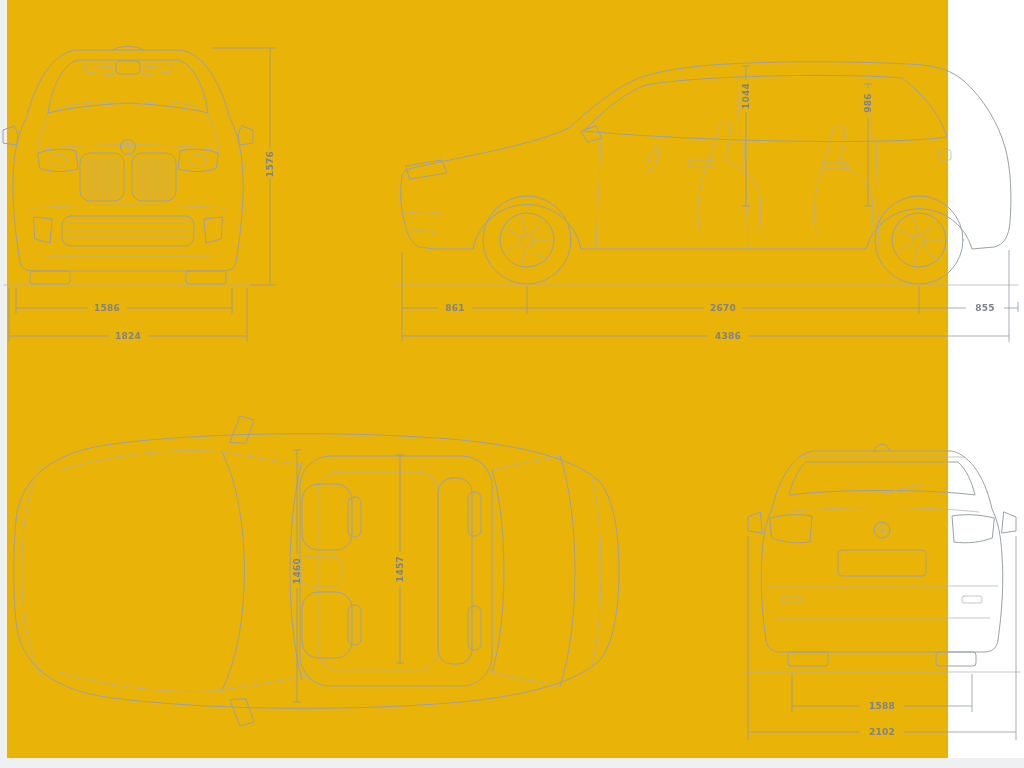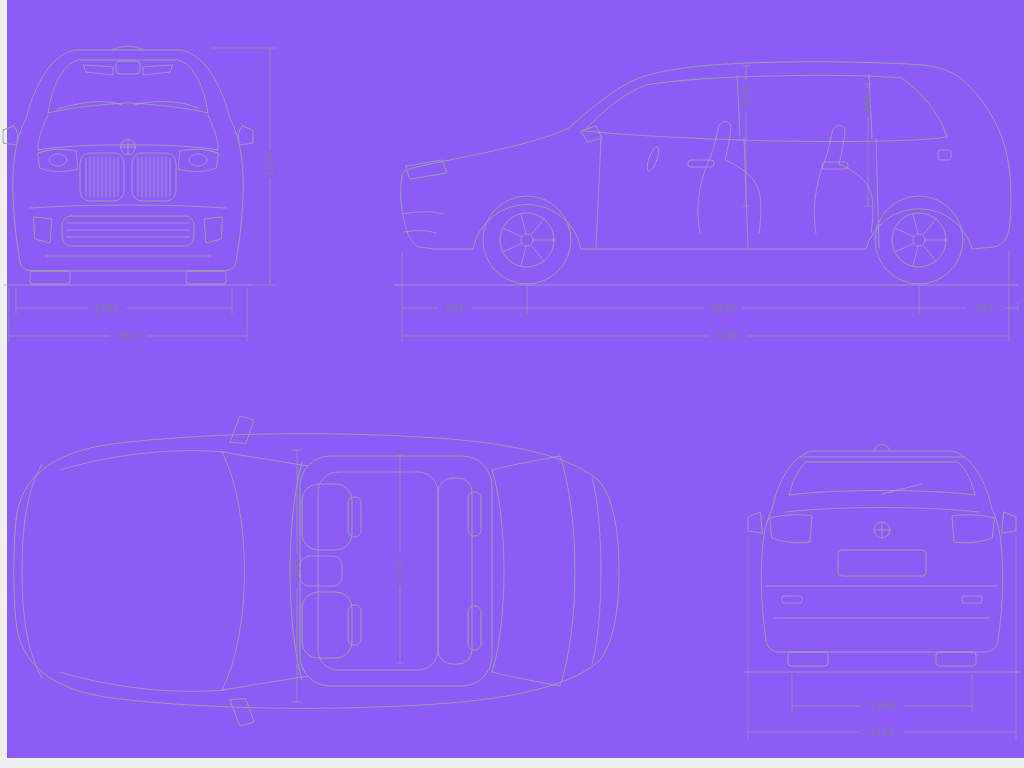--- a/index.html
+++ b/index.html
@@ -1,17 +1,17 @@
 <!DOCTYPE html>
 <html><head>
 <meta charset="utf-8">
 <style>
   html,body{margin:0;padding:0;background:#ffffff;width:1024px;height:768px;overflow:hidden;
     font-family:"DejaVu Sans",sans-serif;}
-  .stage{position:relative;width:1024px;height:768px;background:#8b5cf6;}
+  .stage{position:relative;width:948px;height:768px;background:#eab308;font-weight:bold;}
   .edge-left{position:absolute;left:0;top:0;width:7px;height:768px;background:#eef0f2;}
   .edge-bottom{position:absolute;left:0;top:758px;width:1024px;height:10px;background:#eef0f2;}
   svg{position:absolute;left:0;top:0;}
   .ln{fill:none;stroke:#9aa1a8;stroke-width:1;stroke-linecap:round;stroke-linejoin:round;}
   .ln2{fill:none;stroke:#a9afb6;stroke-width:0.7;stroke-linecap:round;stroke-linejoin:round;}
   .dim{fill:none;stroke:#939aa2;stroke-width:0.8;stroke-linecap:butt;}
   .dimtxt{font-family:"DejaVu Sans",sans-serif;font-size:9px;fill:#7b838c;letter-spacing:0.3px;}
 </style>
 </head>
 <body>

